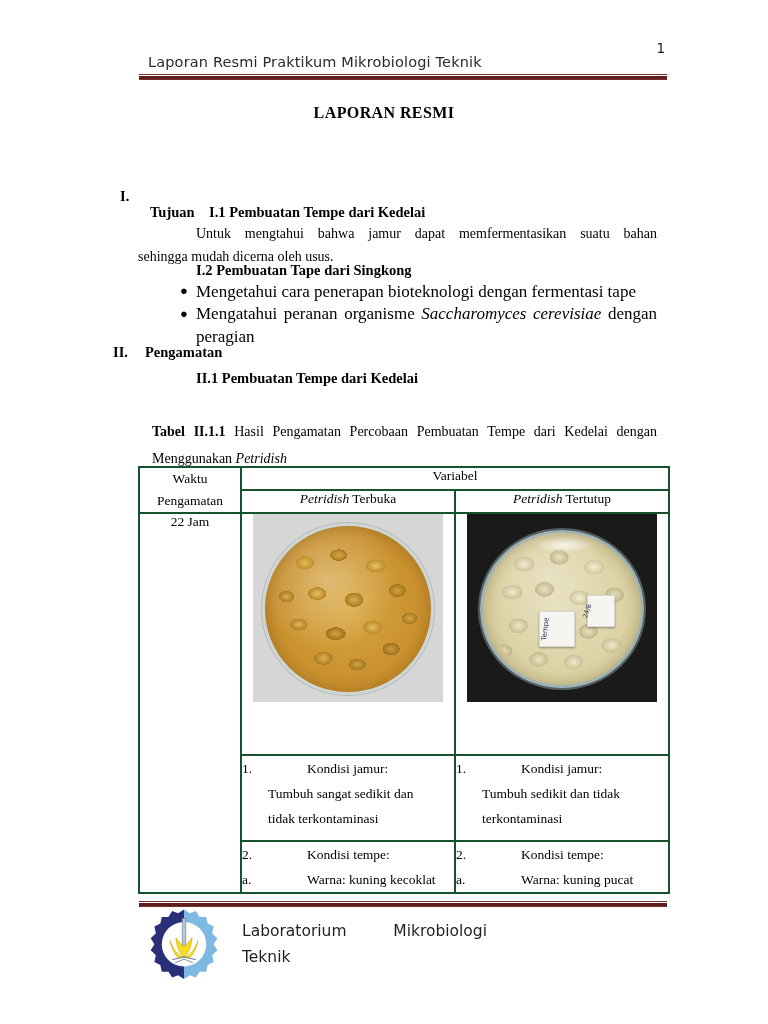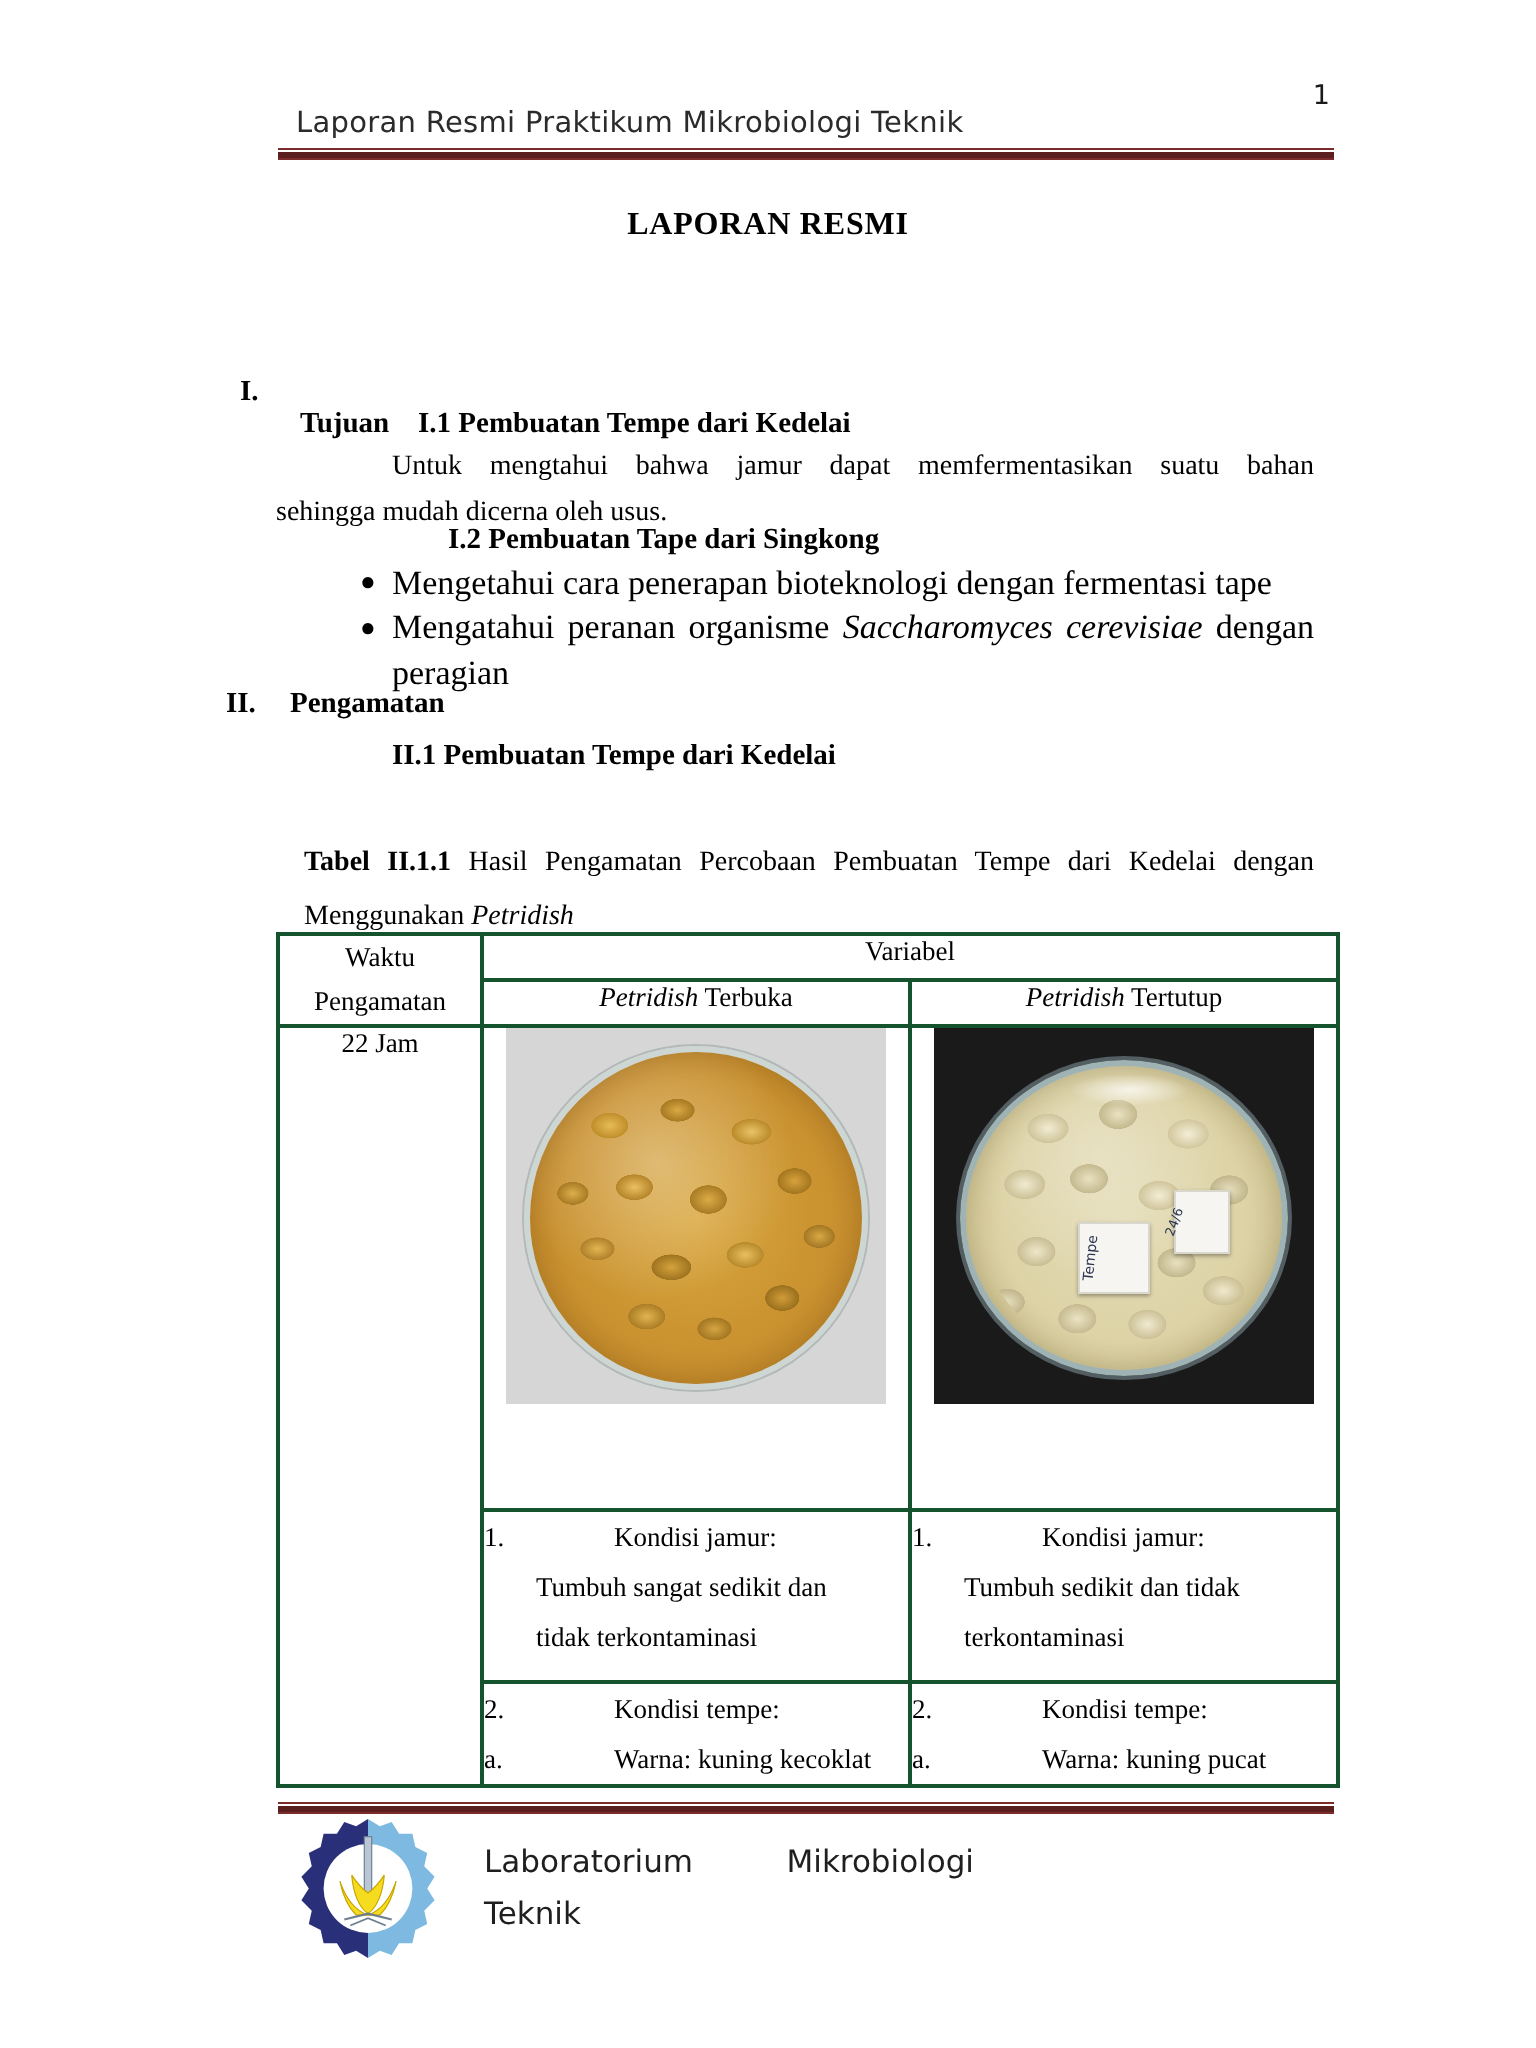--- a/index.html
+++ b/index.html
@@ -338,21 +338,21 @@
   <div class="sec-label" style="left:150px; top:204px;">Tujuan</div>
 
   <div class="sub-head" style="left:196px; top:204px;margin-left:13px;">
     <span>I.1</span>
     <span>Pembuatan Tempe dari Kedelai</span>
   </div>
 
   <div class="para" style="left:138px; top:244px; width:520px;">sehingga mudah dicerna oleh usus.</div>
   <div class="para para-just" style="left:196px; top:221px; width:461px;">Untuk mengtahui bahwa jamur dapat memfermentasikan suatu bahan</div>
 
-  <div class="sub-head" style="left:196px; top:262px;margin-left:28px;">
+  <div class="sub-head" style="left:196px; top:262px;">
     <span>I.2</span>
     <span>Pembuatan Tape dari Singkong</span>
   </div>
 
   <div class="bullet-dot" style="left:180px; top:284px;">●</div>
   <div class="bullet-row" style="left:196px; top:279px; width:461px;">Mengetahui cara penerapan bioteknologi dengan fermentasi tape</div>
 
   <div class="bullet-dot" style="left:180px; top:307px;">●</div>
   <div class="bullet-row para-just" style="left:196px; top:301px; width:461px;">
     <span>Mengatahui peranan organisme</span>

